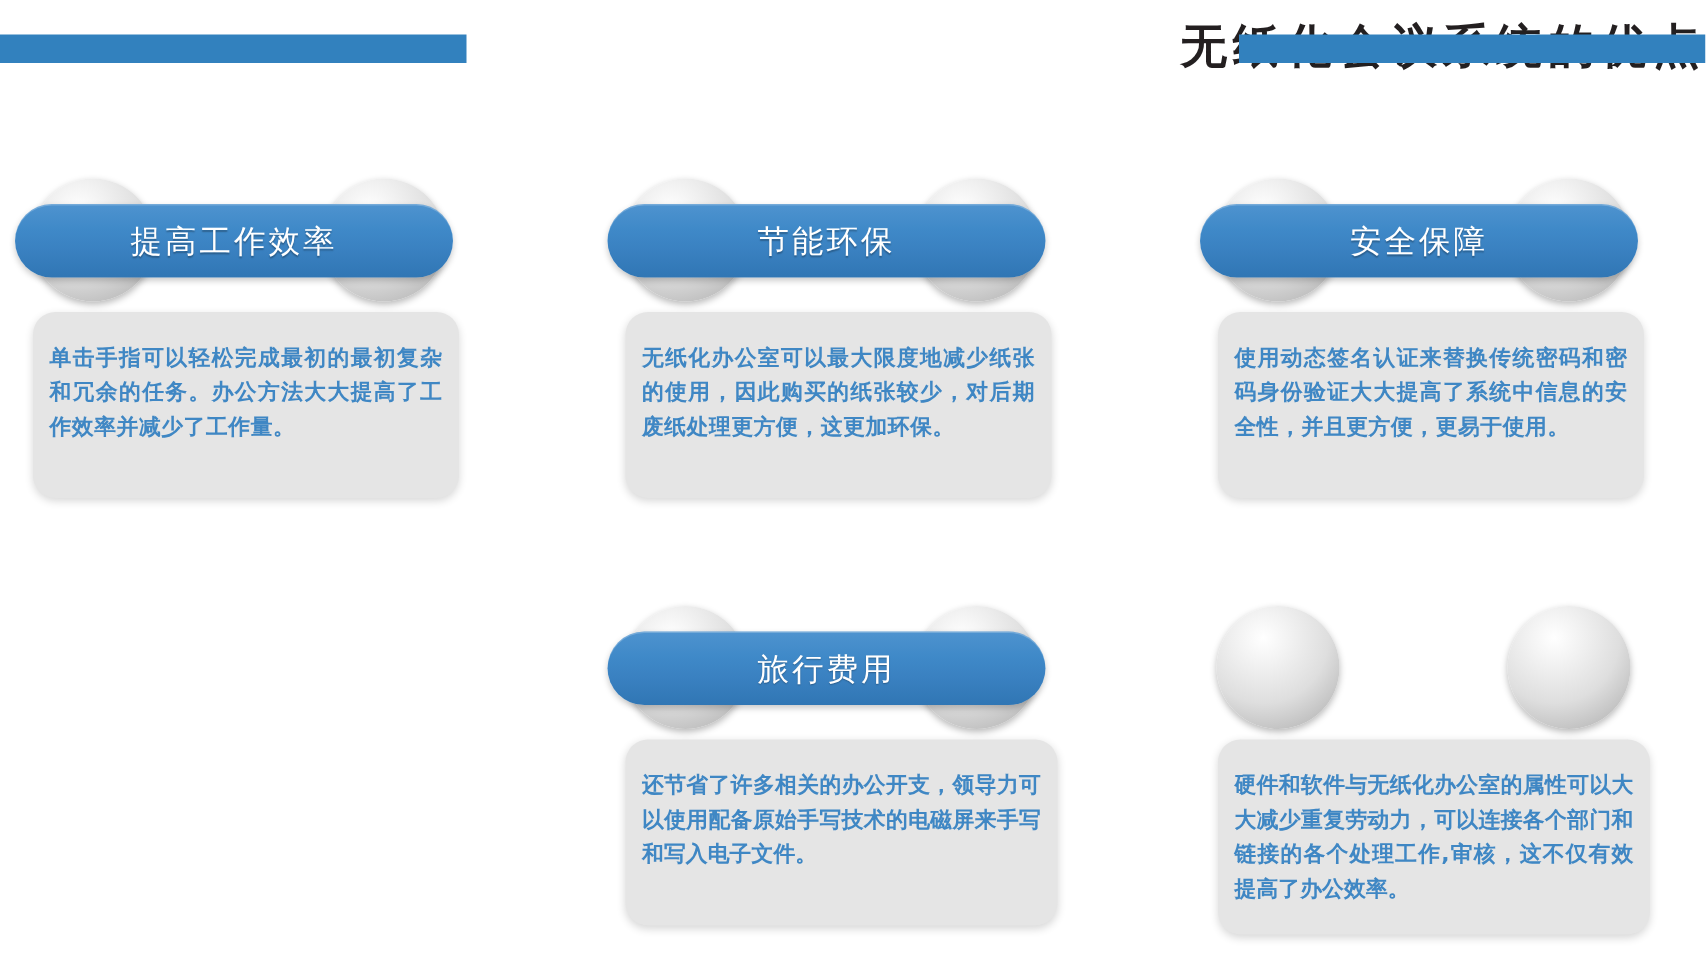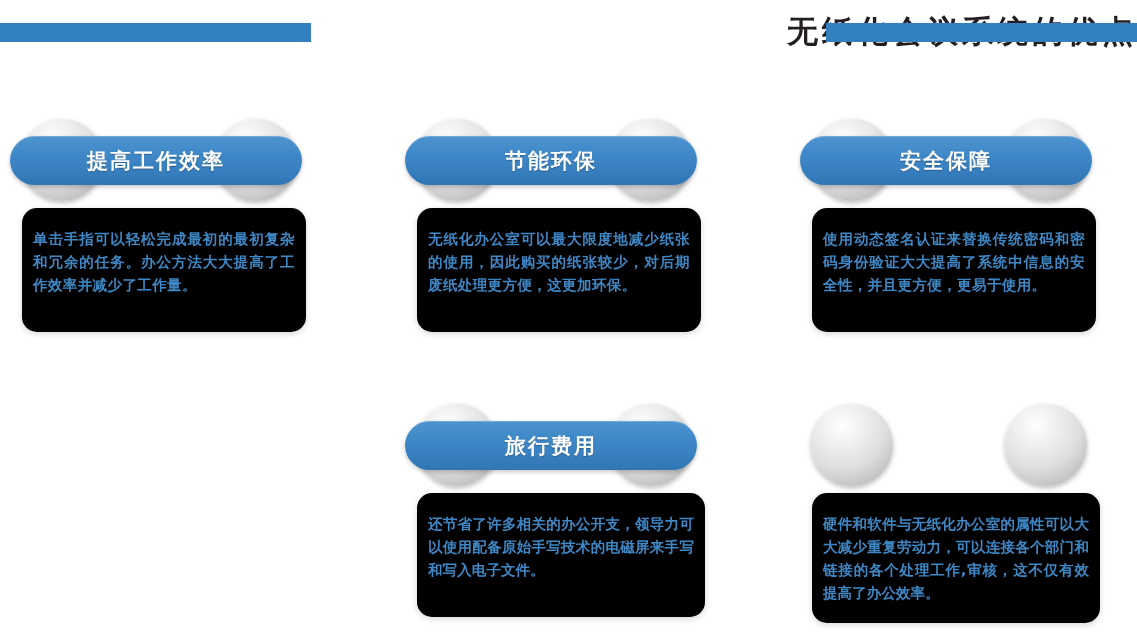--- a/index.html
+++ b/index.html
@@ -88,35 +88,35 @@
     border-radius: 25px;
     background: linear-gradient(180deg, #4e93cf 0%, #3f89c8 35%, #3a81c1 62%, #3076b4 100%);
     box-shadow: 0 2px 4px rgba(0,0,0,0.22), inset 0 1px 0 rgba(255,255,255,0.22);
     display: flex;
     align-items: center;
     justify-content: center;
   }
   .pill-label {
     color: #ffffff;
     font-size: 21px;
-    font-weight: bold;
+    font-weight: normal;
     letter-spacing: 2px;
     white-space: nowrap;
     text-shadow: 0 1px 1px rgba(0,0,0,0.28);
   }
 
   
   .panel {
     position: absolute;
     left: 22px;
     top: 100px;
     width: 262px;
     padding: 20px 11px 18px 11px;
     min-height: 86px;
-    background: #000000;
+    background: #e5e5e5;
     border-radius: 15px;
     box-shadow: 0 2px 6px rgba(0,0,0,0.16);
   }
   .panel-text {
     color: #3f87c4;
     font-size: 14.5px;
     font-weight: bold;
     line-height: 23px;
     letter-spacing: 0.4px;
     text-align: justify;

